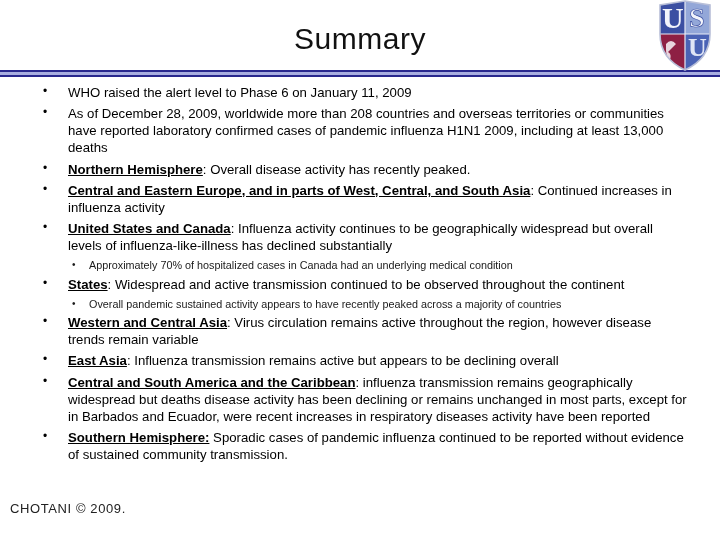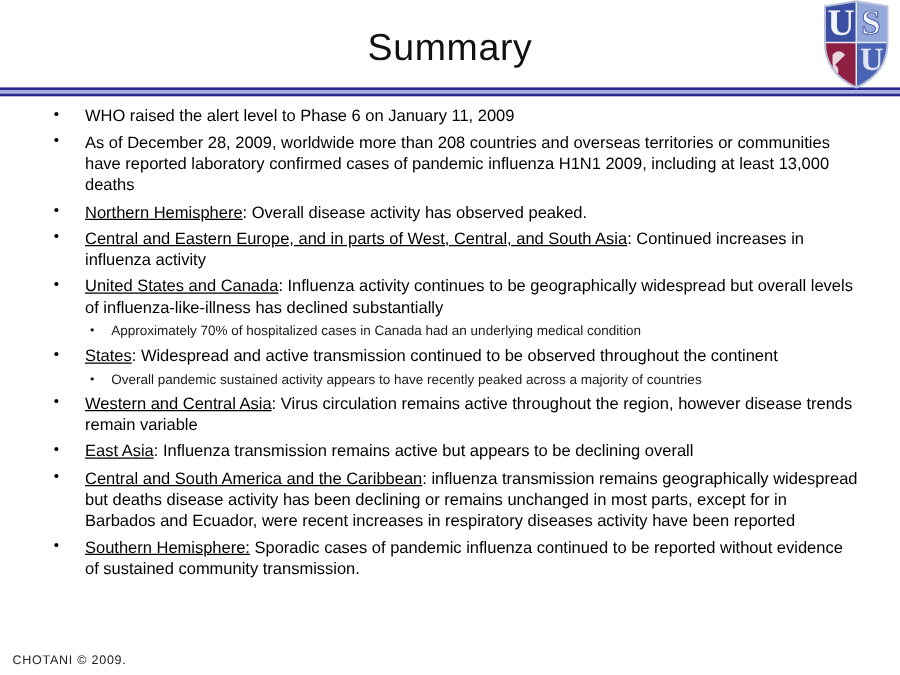--- a/index.html
+++ b/index.html
@@ -17,25 +17,25 @@
     background:var(--rule-light, #a8aee0);
     border-top:2px solid var(--rule-dark, #28288e);
     border-bottom:2px solid var(--rule-dark, #28288e);
     z-index:1;
   }
   .logo { position:absolute; top:0px; right:6px; width:58px; height:72px; z-index:2; }
   .content { position:absolute; top:84px; left:40px; width:648px; }
   .bullet { display:flex; margin:0 0 4px 0; font-size:13.2px; line-height:1.3; color:#000; }
   .bullet .marker { flex:none; width:25px; padding-left:3px; font-size:12px; }
   .bullet .btext { flex:1; }
-  .lead { text-decoration:underline; }
+  .lead { text-decoration:underline;font-weight:bold; }
   .bullet.sub { margin:0 0 3px 30px; font-size:10.8px; line-height:1.32; color:#1a1a1a; }
   .bullet.sub .marker { width:17px; font-size:10px; padding-left:2px; }
   .footer {
-    position:absolute; left:10px; bottom:6px; font-size:10px;
+    position:absolute; left:10px; bottom:24px; font-size:13px;
     letter-spacing:0.6px; color:#222;
   }
 </style>
 </head>
 <body>
 
 <div class="slide">
 
   <div class="title">Summary</div>
 
@@ -66,21 +66,21 @@
       <div class="bullet">
         <span class="marker">•</span>
         <div class="btext"><span class="rest">WHO raised the alert level to Phase 6 on January 11, 2009</span></div>
       </div>
       <div class="bullet">
         <span class="marker">•</span>
         <div class="btext"><span class="rest">As of December 28, 2009, worldwide more than 208 countries and overseas territories or communities have reported laboratory confirmed cases of pandemic influenza H1N1 2009, including at least 13,000 deaths</span></div>
       </div>
       <div class="bullet">
         <span class="marker">•</span>
-        <div class="btext"><span class="lead">Northern Hemisphere</span><span class="rest">: Overall disease activity has observed peaked.</span></div>
+        <div class="btext"><span class="lead">Northern Hemisphere</span><span class="rest">: Overall disease activity has recently peaked.</span></div>
       </div>
       <div class="bullet">
         <span class="marker">•</span>
         <div class="btext"><span class="lead">Central and Eastern Europe, and in parts of West, Central, and South Asia</span><span class="rest">: Continued increases in influenza activity</span></div>
       </div>
       <div class="bullet">
         <span class="marker">•</span>
         <div class="btext"><span class="lead">United States and Canada</span><span class="rest">: Influenza activity continues to be geographically widespread but overall levels of influenza-like-illness has declined substantially</span></div>
       </div>
       <div class="bullet sub">

